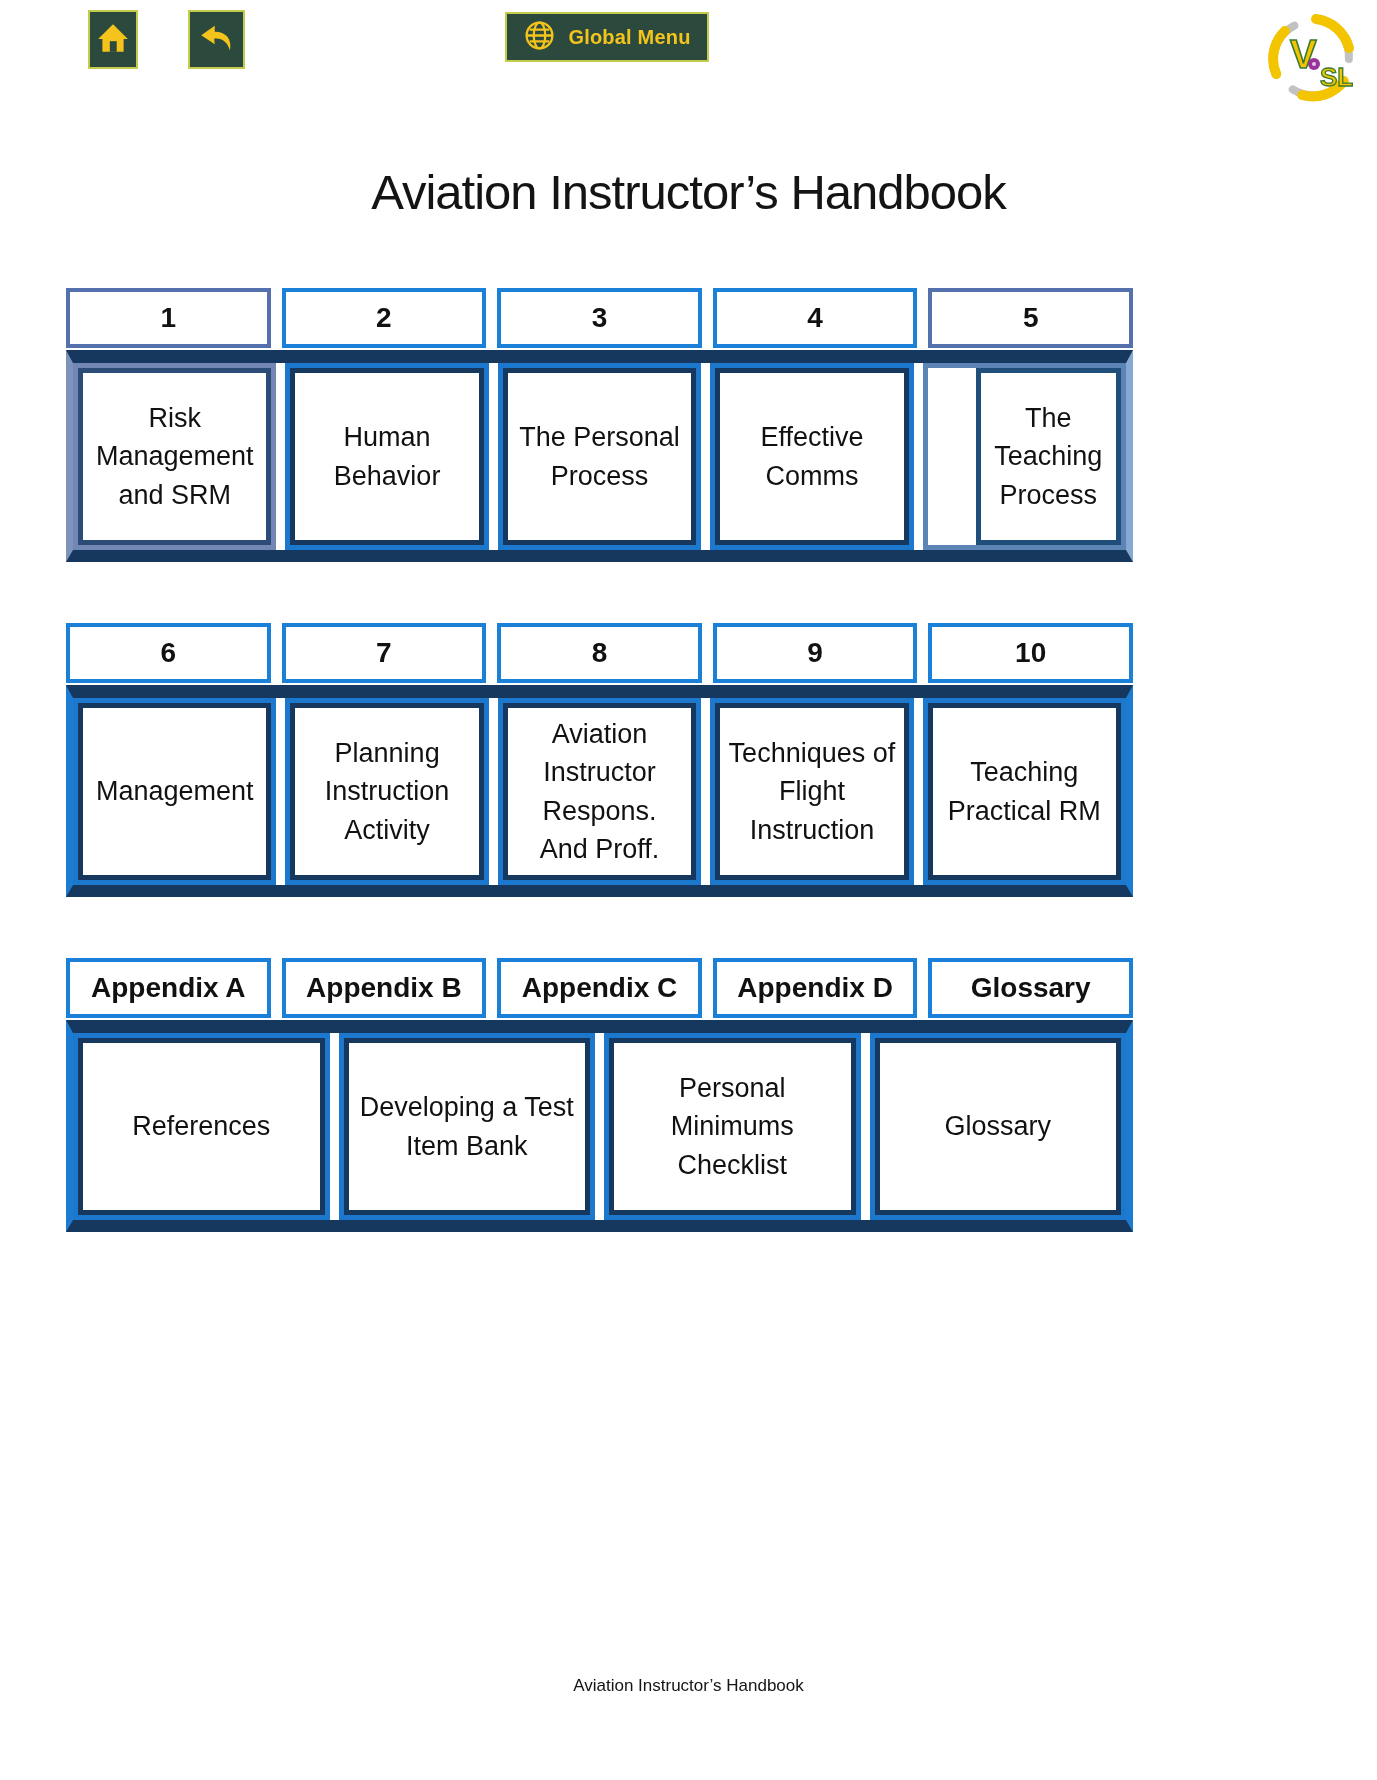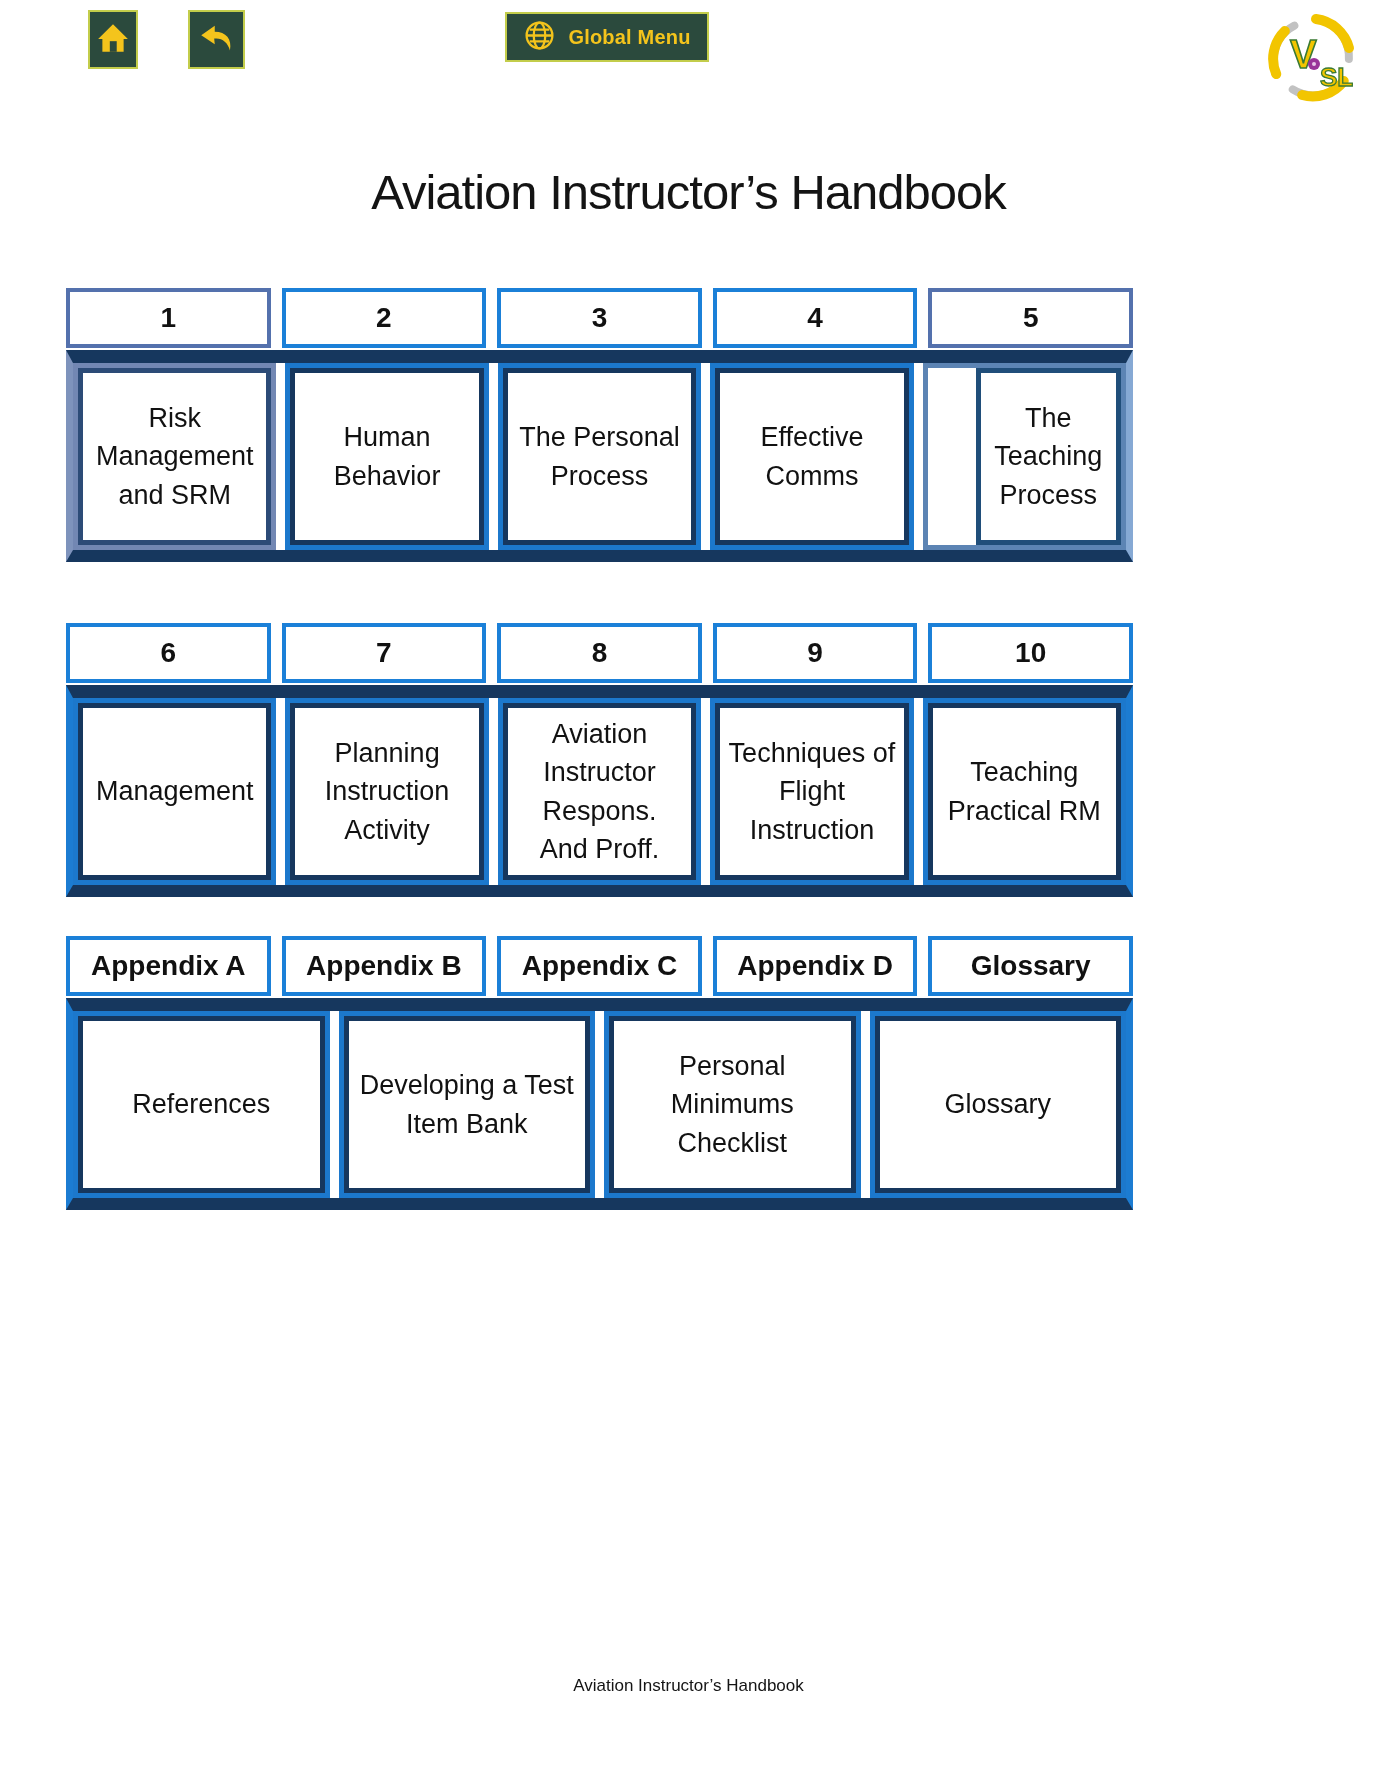--- a/index.html
+++ b/index.html
@@ -23,21 +23,21 @@
     font-size:49px;font-weight:400;color:#141414;letter-spacing:-1px;
   }
   .footer{
     position:absolute;top:1676px;left:0;width:100%;text-align:center;
     font-size:17px;color:#141414;
   }
   
   .menu-table{position:absolute;left:66px;width:1067px;box-sizing:border-box;}
   .table-0{top:288px}
   .table-1{top:623px}
-  .table-2{top:936px}
+  .table-2{top:958px}
   .header-row{display:flex;gap:11px;height:60px;margin-bottom:2px;}
   .header-cell{
     flex:1;display:flex;align-items:center;justify-content:center;background:#fff;
     border:4px solid #1B80D8;box-sizing:border-box;cursor:pointer;
   }
   .header-cell.visited{border-color:#5471AD;}
   .header-label{font-weight:bold;font-size:28px;color:#111;}
   .body-row{
     display:flex;gap:9px;
     border-top:13px solid #16375E;border-bottom:12px solid #16375E;

